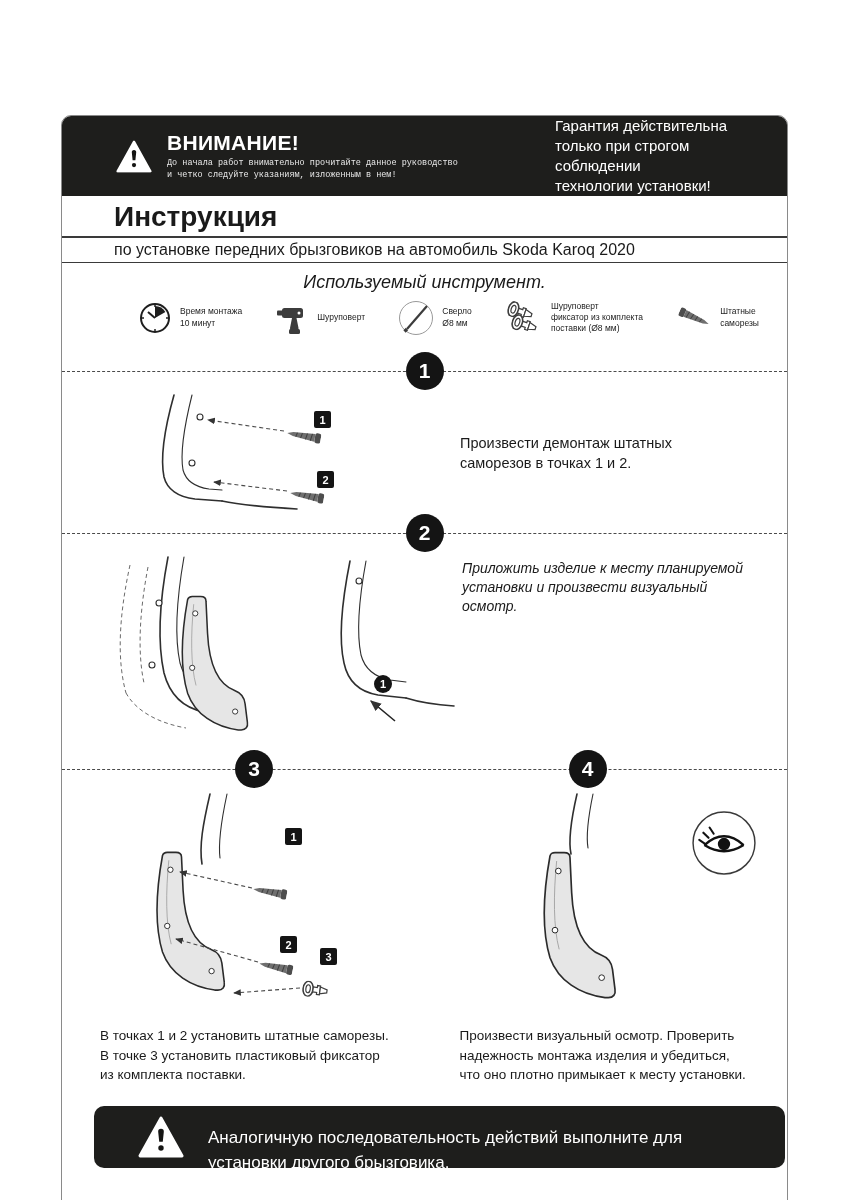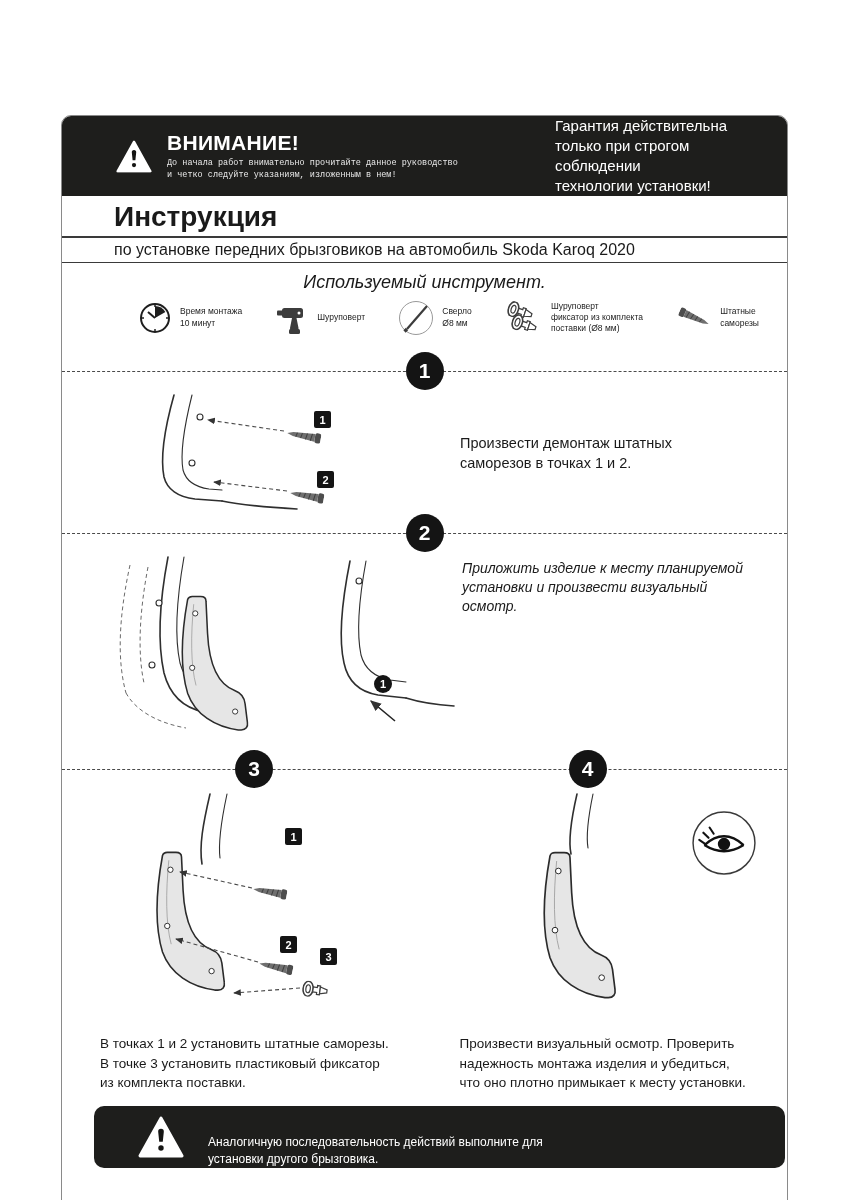--- a/index.html
+++ b/index.html
@@ -54,37 +54,37 @@
   .s2-illus { width:400px; height:195px; }
   .s-text { font-size:14.5px; line-height:1.38; }
   .s1 .s-text { padding-left:18px; }
   .s2-text { padding:6px 24px 0 0; }
   .s2-text p { font-size:14px; line-height:1.35; margin-bottom:12px;font-style:italic; }
 
   .s34 { height:313px; display:flex; }
   .col { position:relative; width:50%; }
   .c3-illus { width:363px; height:228px; }
   .c4-illus { width:364px; height:228px; }
-  .s-text.sm { font-size:13.5px; line-height:1.45; margin-top:16px; }
+  .s-text.sm { font-size:13.5px; line-height:1.45; margin-top:8px; }
   .col3 .s-text { padding-left:38px; }
   .col4 .s-text { padding-left:35px; }
   .eye-badge { position:absolute; top:20px; right:30px; width:66px; height:66px; z-index:3; }
 
   
   .marker-sq { position:absolute; width:17px; height:17px; background:#141414; color:#fff;
                font-size:11px; font-weight:bold; border-radius:2px;
                display:flex; align-items:center; justify-content:center; z-index:2; }
   .marker-ci { position:absolute; width:18px; height:18px; background:#141414; color:#fff;
                font-size:11px; font-weight:bold; border-radius:50%;
                display:flex; align-items:center; justify-content:center; z-index:2; }
 
   
   .footer-banner { height:62px; margin:3px 2px 0 32px; background:#1e1e1c; border-radius:10px;
                    display:flex; align-items:center; padding-left:44px; gap:24px; }
-  .footer-text { color:#fff; font-size:12px; line-height:1.45;margin-top:28px; }
+  .footer-text { color:#fff; font-size:17px; line-height:1.45;margin-top:28px; }
 
   svg .ln { fill:none; stroke:#2f2f2f; stroke-width:1.6; stroke-linecap:round; }
   svg .ln.thin { stroke-width:1.1; }
   svg .ghost { fill:none; stroke:#6a6a6a; stroke-width:1; stroke-dasharray:4 3; }
   svg .leader { fill:none; stroke:#4a4a4a; stroke-width:1.1; stroke-dasharray:4 3; }
   svg .hole { fill:#fff; stroke:#2f2f2f; stroke-width:1.1; }
   svg .arrow { fill:none; stroke:#222; stroke-width:1.6; }
 </style>
 </head>
 <body>

